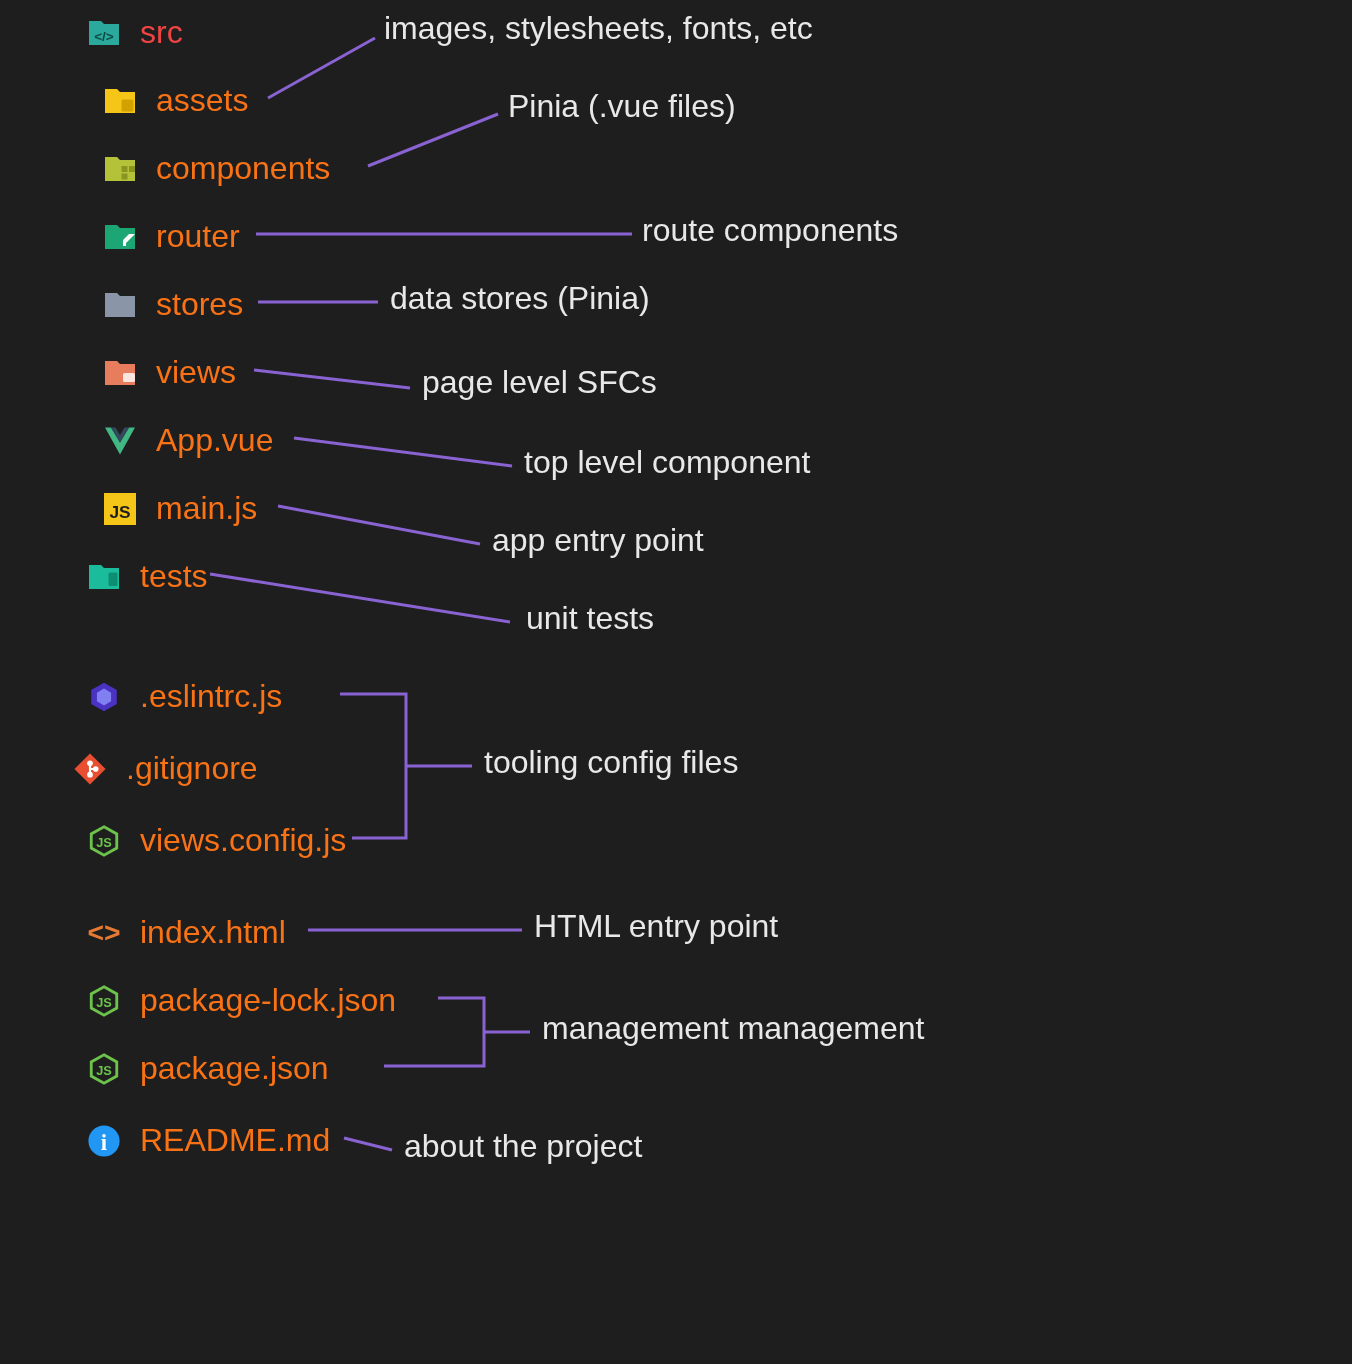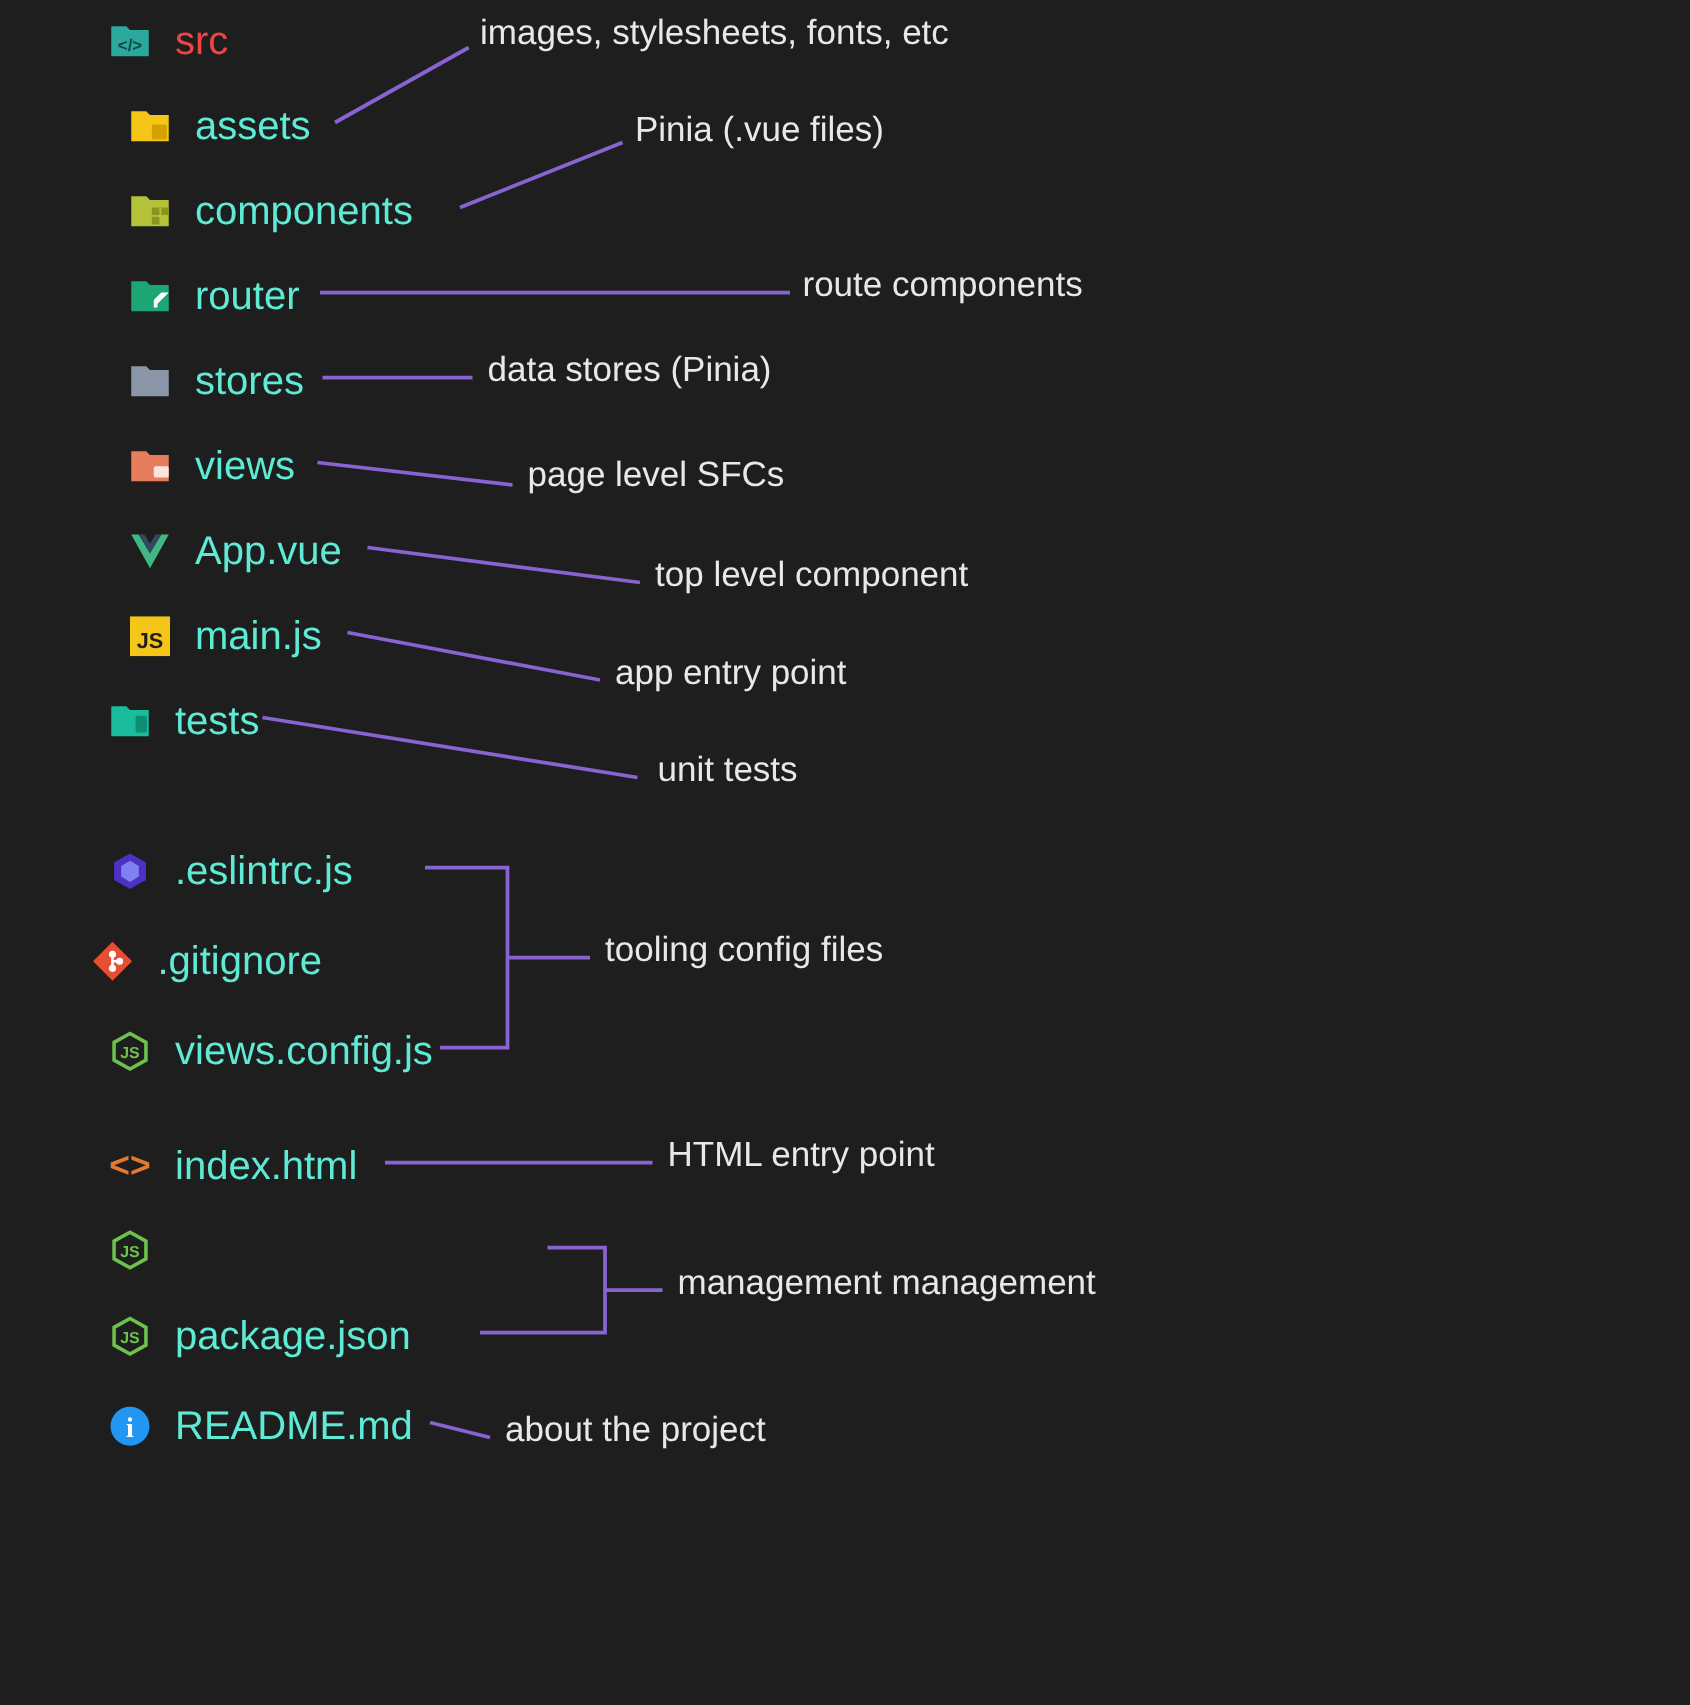--- a/index.html
+++ b/index.html
@@ -20,28 +20,28 @@
   .tree-item .icon {
     width: 36px;
     height: 36px;
     display: flex;
     align-items: center;
     justify-content: center;
     flex-shrink: 0;
   }
   .tree-item .label {
     font-size: 32px;
-    color: #5eead4;
+    color: #f97316;
     font-weight: 400;
   }
   .tree-item .label.root { color: #ef4444; }
   .annotation {
     position: absolute;
     color: #e8e8e8;
-    font-size: 28px;
+    font-size: 32px;
     font-weight: 300;
     white-space: nowrap;
   }
   svg.connector {
     position: absolute;
     top: 0;
     left: 0;
     width: 1352px;
     height: 1364px;
     pointer-events: none;
@@ -217,20 +217,21 @@
   <span class="label">index.html</span>
 </div>
 
 <div class="tree-item" style="left:86px; top:982px;">
   <span class="icon">
     <svg viewBox="0 0 24 24" width="34" height="34">
         <path fill="none" stroke="#6cc24a" stroke-width="2" d="M12 2l9 5v10l-9 5-9-5V7l9-5z"></path>
         <text x="12" y="16" font-size="9" fill="#6cc24a" text-anchor="middle" font-weight="bold">JS</text>
       </svg>
   </span>
+  <span class="label">package-lock.json</span>
 </div>
 
 <div class="tree-item" style="left:86px; top:1050px;">
   <span class="icon">
     <svg viewBox="0 0 24 24" width="34" height="34">
         <path fill="none" stroke="#6cc24a" stroke-width="2" d="M12 2l9 5v10l-9 5-9-5V7l9-5z"></path>
         <text x="12" y="16" font-size="9" fill="#6cc24a" text-anchor="middle" font-weight="bold">JS</text>
       </svg>
   </span>
   <span class="label">package.json</span>

